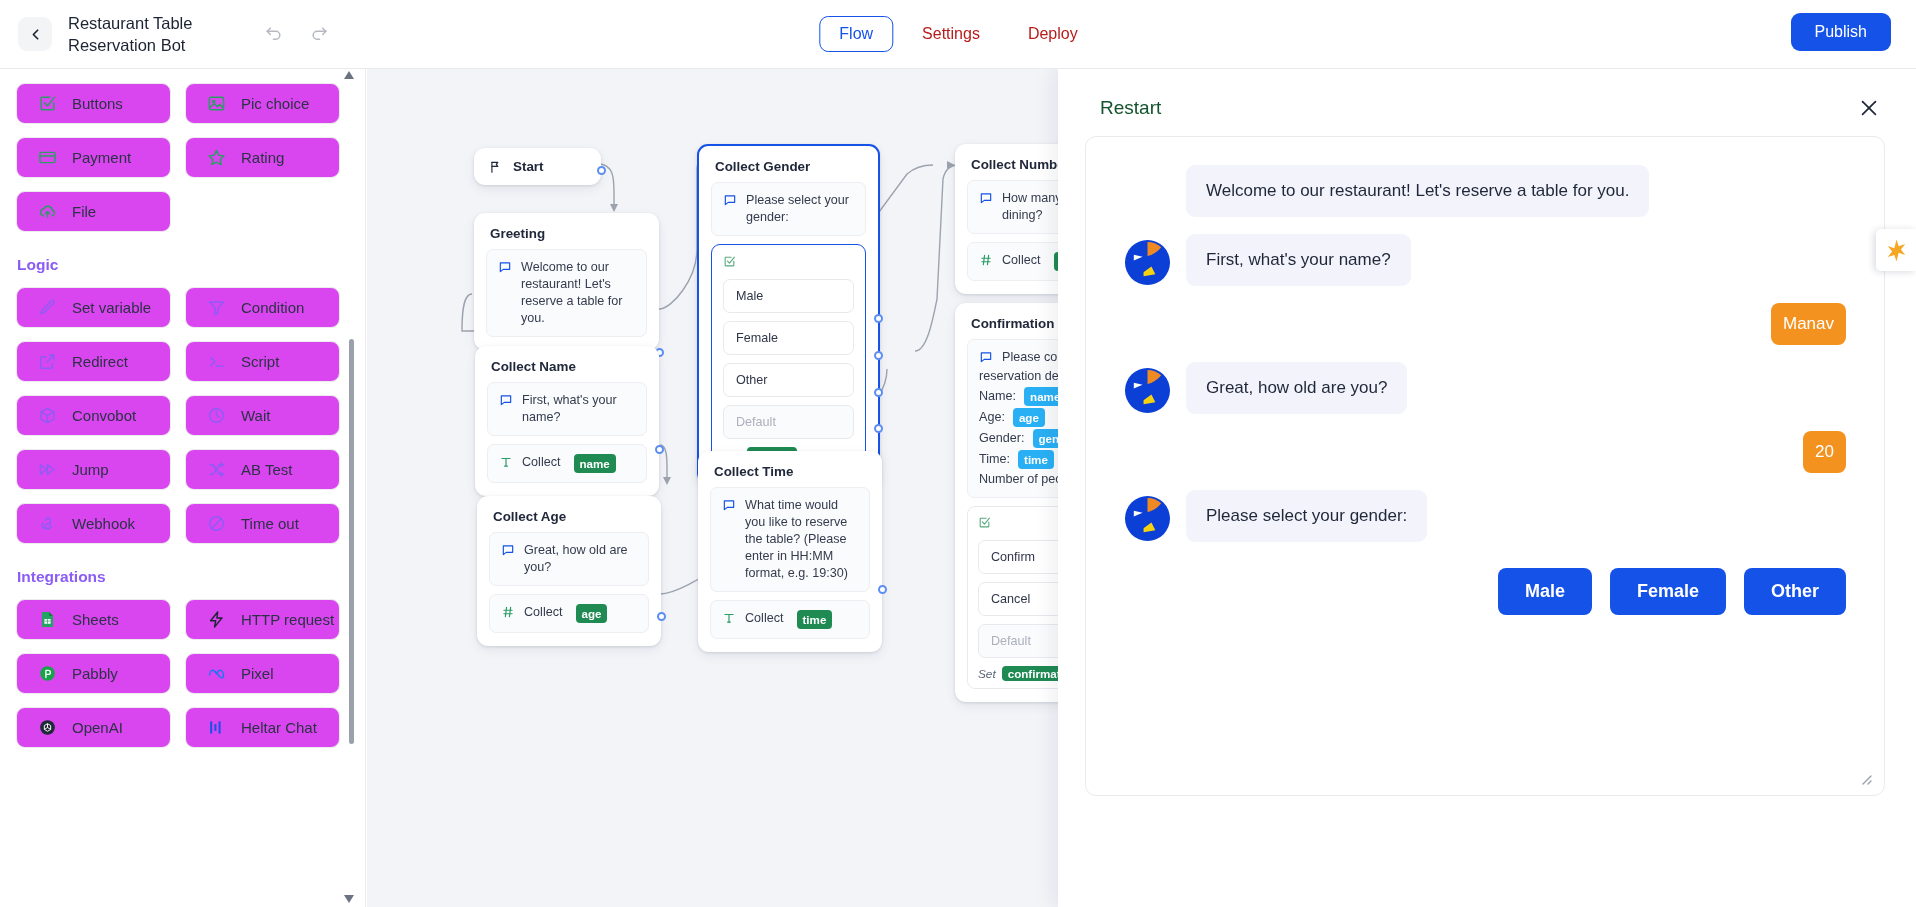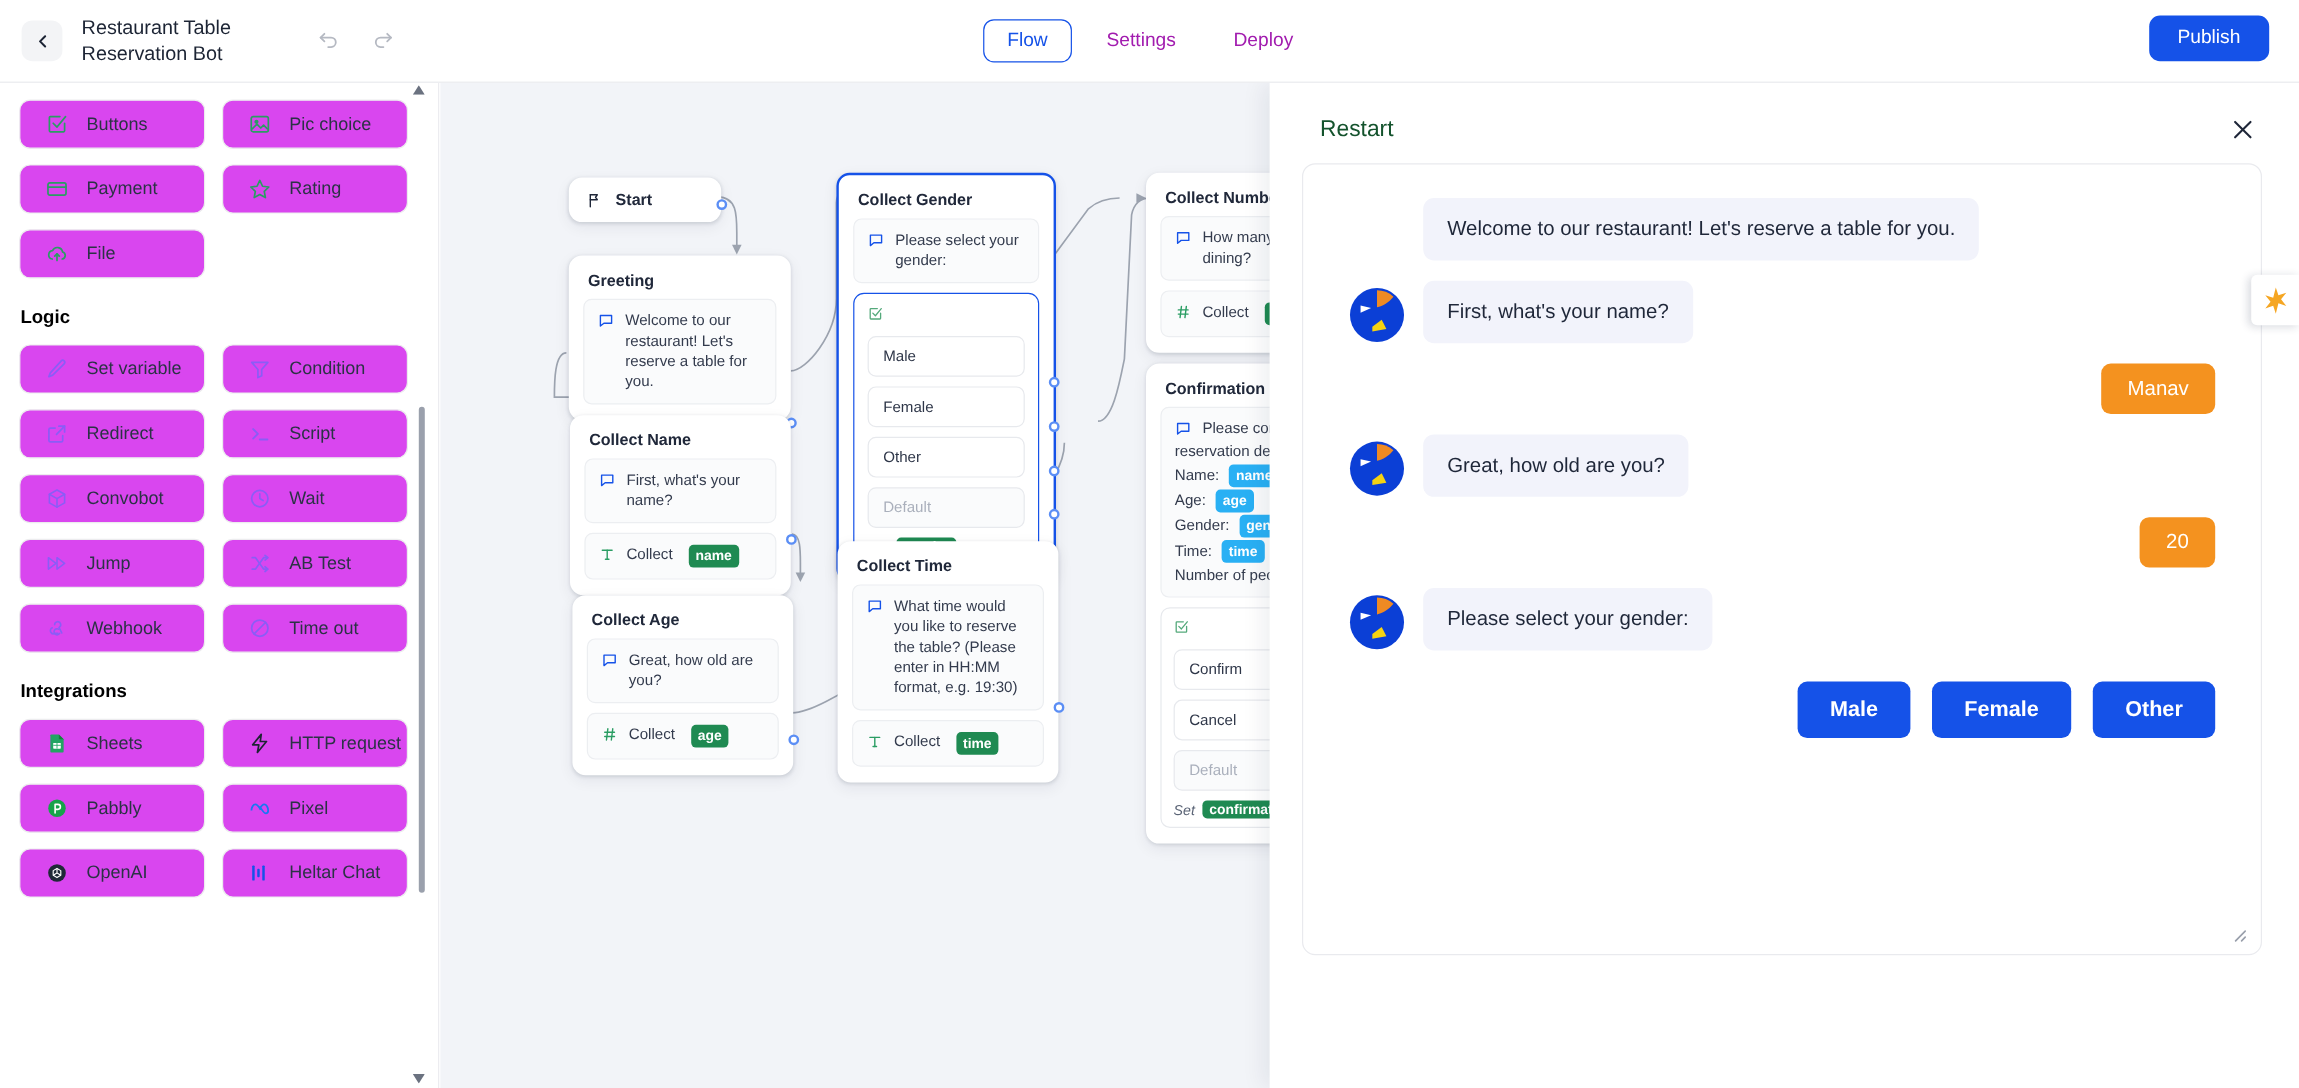--- a/index.html
+++ b/index.html
@@ -30,21 +30,21 @@
   .icon-btn {
     width: 38px; height: 34px; border-radius: 8px; background: #fff;
     display: flex; align-items: center; justify-content: center; cursor: pointer;
   }
   .icon-btn svg { width: 19px; height: 19px; }
   .tabs {
     position: absolute; left: 50%; transform: translateX(-50%);
     display: flex; align-items: center; gap: 10px;
   }
   .tab {
-    padding: 8px 19px; font-size: 16px; color: #a21caf; border-radius: 9px;
+    padding: 8px 19px; font-size: 16px; color: #b91c1c; border-radius: 9px;
     cursor: pointer; white-space: nowrap;
   }
   .tab.active { color: #1552e8; border: 1.5px solid #1552e8; font-weight: 500; }
   .publish-btn {
     position: absolute; right: 25px; top: 13px;
     background: #1552e8; color: #fff; font-size: 16px; font-weight: 500;
     padding: 10px 24px; border-radius: 9px; cursor: pointer; border: none;
     font-family: "Liberation Sans", sans-serif;
   }
 
@@ -58,21 +58,21 @@
     display: grid; grid-template-columns: 155px 155px; gap: 13px 14px;
     margin-bottom: 4px;
   }
   .blk {
     height: 41px; border: 1px solid #ececee; border-radius: 9px; background: #d946ef;
     display: flex; align-items: center; padding-left: 21px; gap: 15px; cursor: pointer;
   }
   .blk-label { font-size: 15px; color: #2b3245; white-space: nowrap; }
   .blk-ico { width: 19px; height: 19px; flex: none; display: block; }
   .sec-head {
-    font-size: 15.5px; font-weight: 700; color: #000000;
+    font-size: 15.5px; font-weight: 700; color: #8b5cf6;
     margin: 24px 0 13px 1px;
   }
   .sb-scroll-track {
     position: absolute; right: 6px; top: 0; width: 8px; height: 838px;
   }
   .sb-arrow {
     position: absolute; right: 4px; width: 12px; height: 12px;
     display: flex; align-items: center; justify-content: center;
   }
   .sb-thumb {
@@ -141,21 +141,21 @@
   .msg-row { display: flex; align-items: flex-end; gap: 15px; margin-bottom: 17px; }
   .msg-row.user { justify-content: flex-end; }
   .avatar { width: 47px; height: 47px; flex: none; }
   .avatar.ghost { visibility: hidden; }
   .bubble-bot {
     background: #f2f3fb; border-radius: 9px; padding: 13px 20px;
     font-size: 17px; color: #1f2739; line-height: 26px; max-width: 490px;
   }
   .bubble-user {
     background: #f4921f; color: #fff; border-radius: 8px;
-    padding: 11px 22px; font-size: 17px; font-weight: 500;
+    padding: 11px 12px; font-size: 17px; font-weight: 500;
   }
   .qr-row { display: flex; gap: 18px; justify-content: flex-end; margin-top: 26px; }
   .qr-btn {
     background: #1552e8; color: #fff; font-size: 18px; font-weight: 600;
     padding: 13px 27px; border-radius: 8px; cursor: pointer; border: none;
     font-family: "Liberation Sans", sans-serif;
   }
   .resize-grip { position: absolute; right: 11px; bottom: 9px; width: 16px; height: 16px; }
   .flower-tab {
     position: absolute; right: 0; top: 229px; width: 40px; height: 42px;

